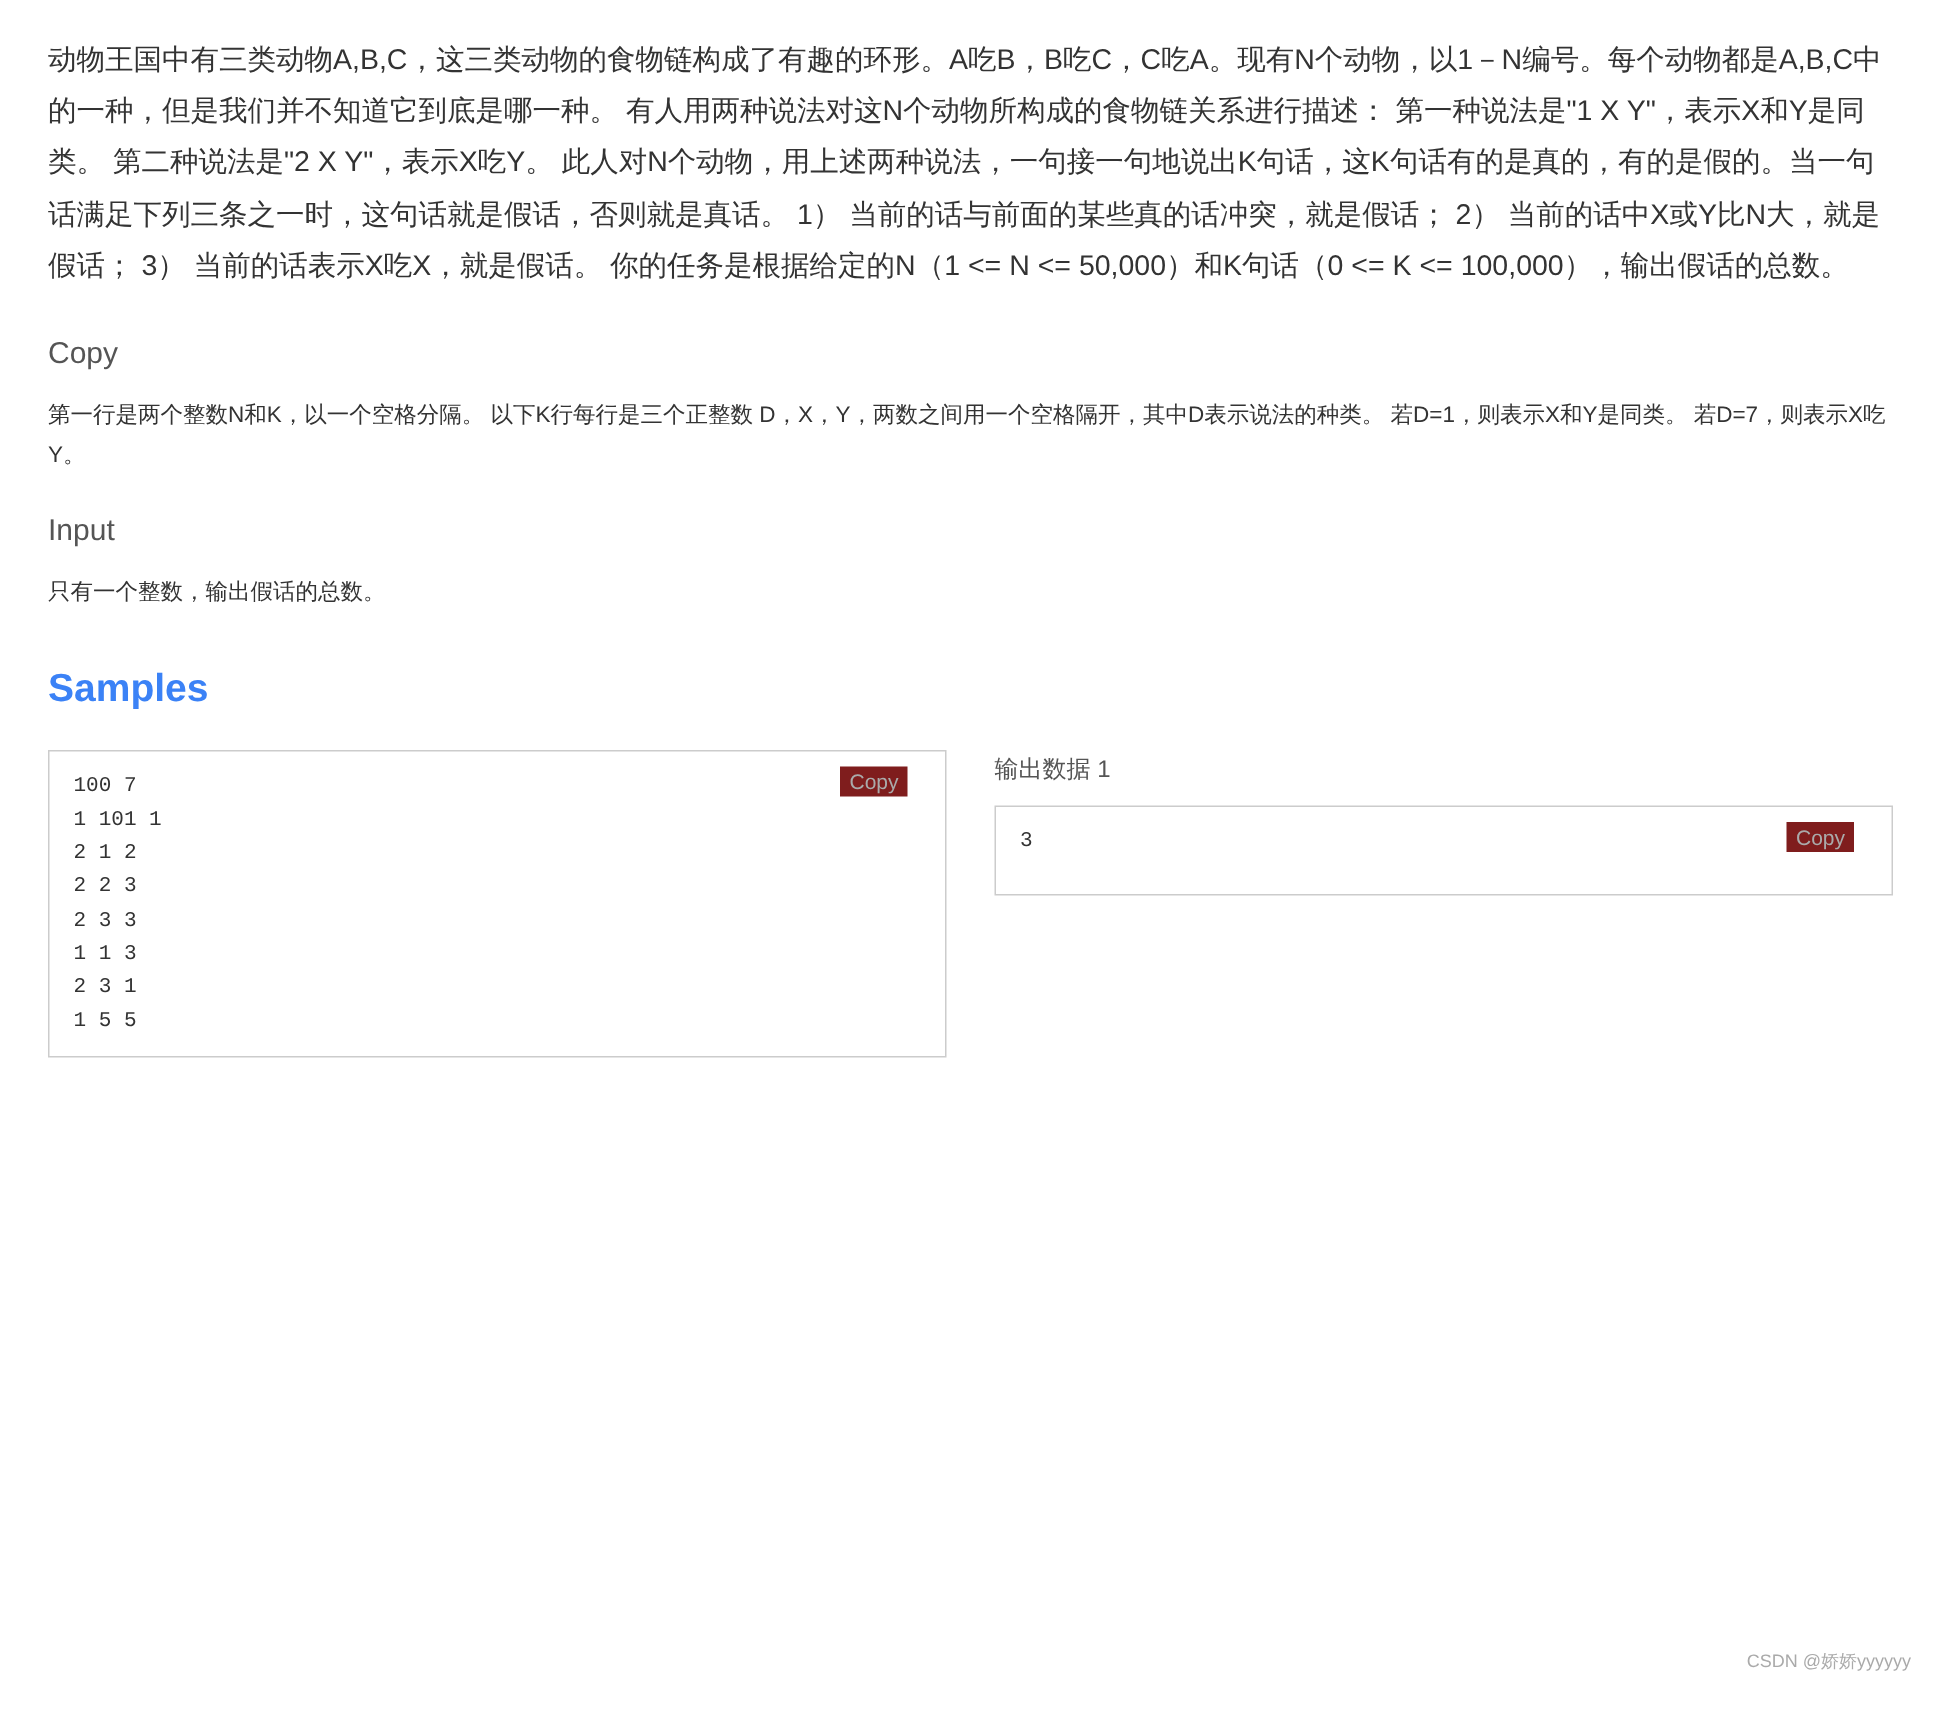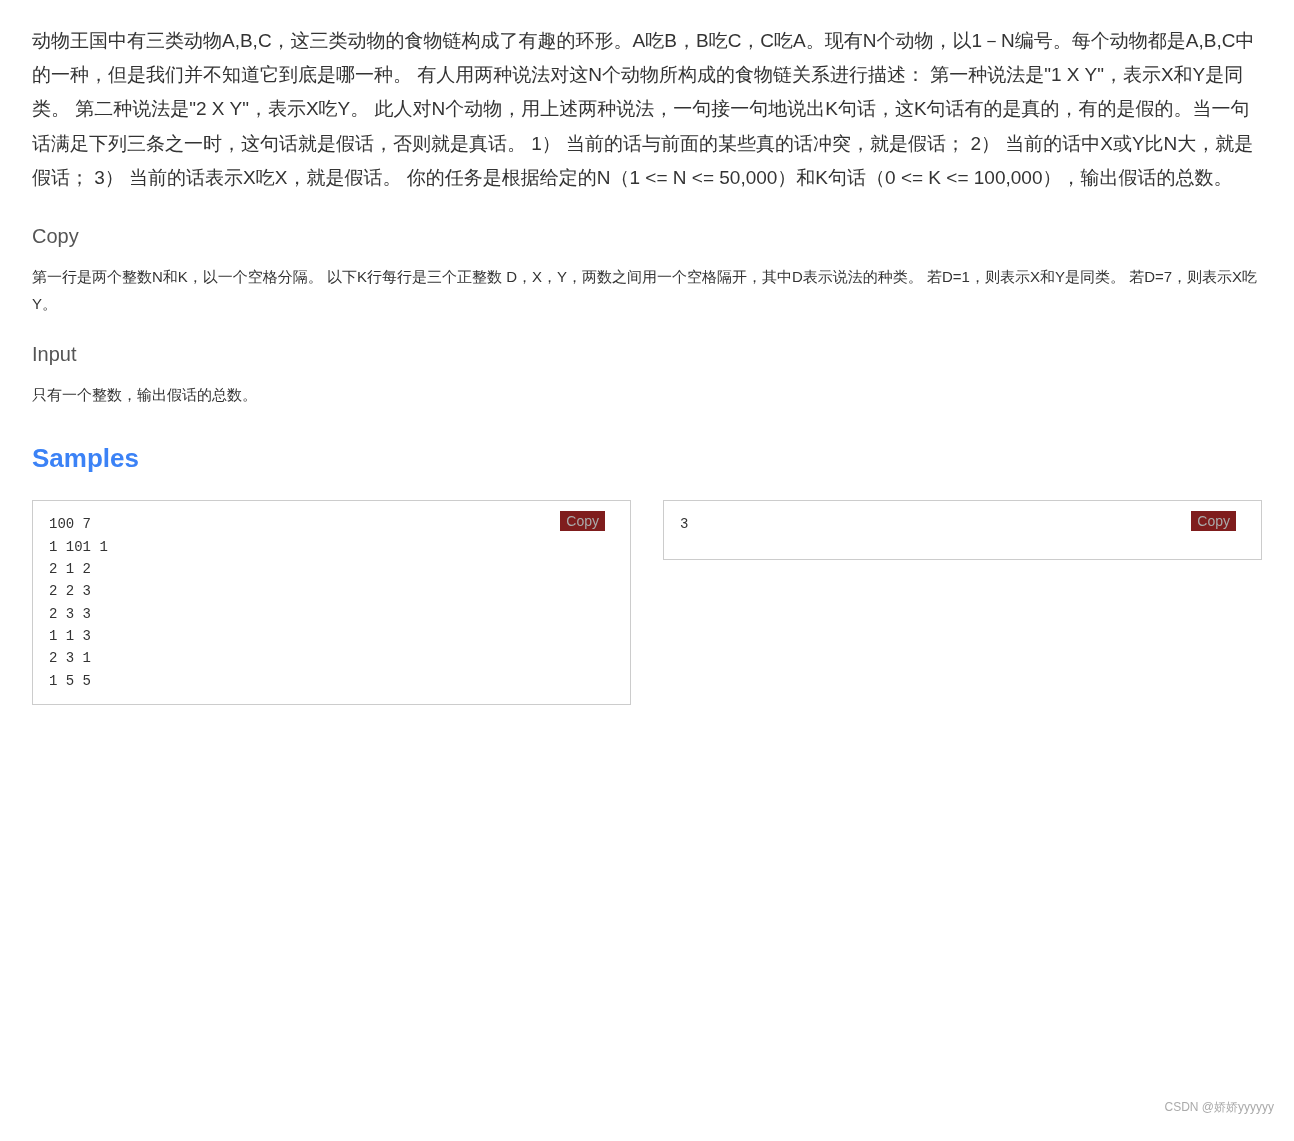--- a/index.html
+++ b/index.html
@@ -130,20 +130,21 @@
 2 1 2
 2 2 3
 2 3 3
 1 1 3
 2 3 1
 1 5 5</pre>
     </div>
   </div>
 
   <div class="sample-block">
+    <div class="sample-label">输出数据 1</div>
     <div class="code-box">
       <button class="copy-btn">Copy</button>
       <pre class="code-content">3</pre>
     </div>
   </div>
 </div>
 
 <div class="watermark">CSDN @娇娇yyyyyy</div>
 
 </body></html>

